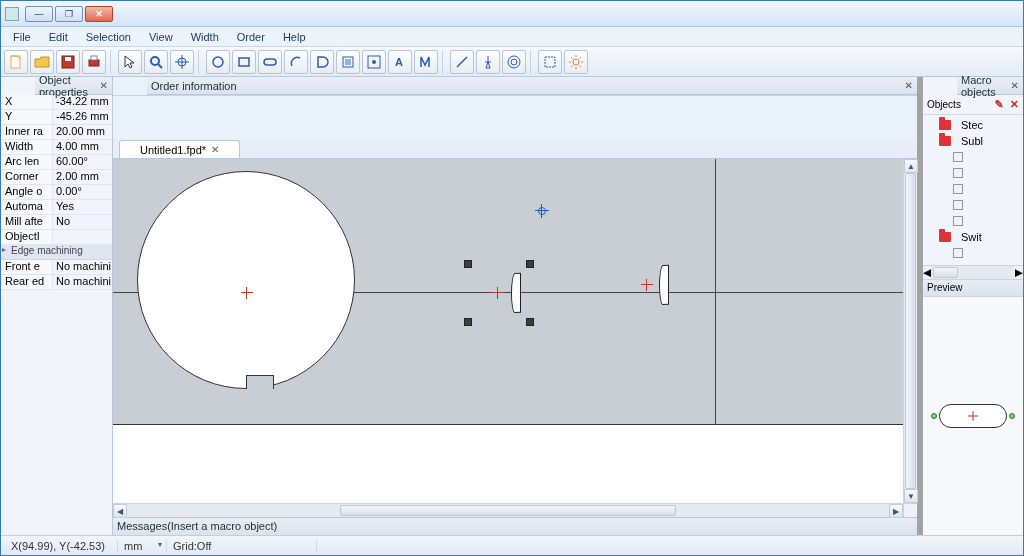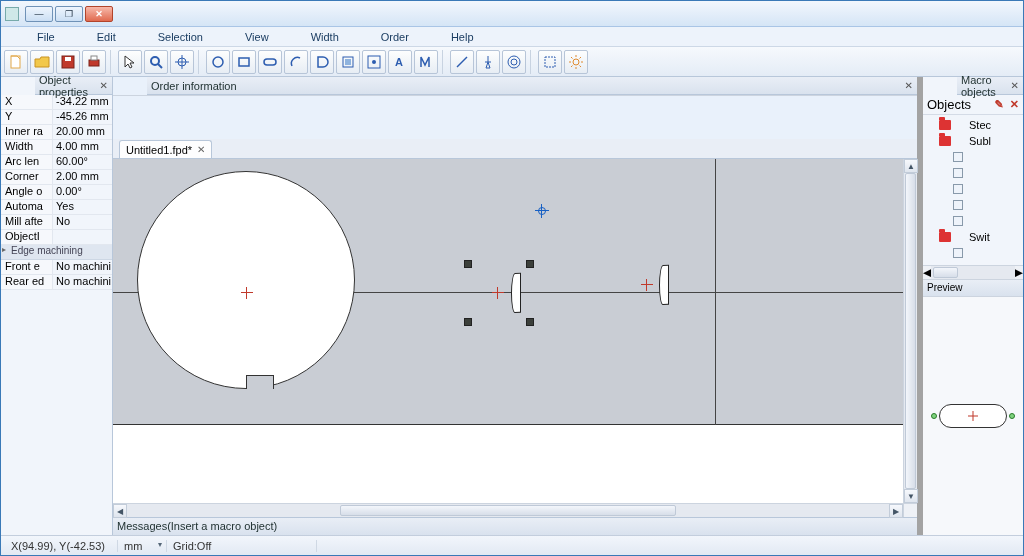--- a/index.html
+++ b/index.html
@@ -8,21 +8,21 @@
   
   .window { width: 1024px; height: 556px; border: 1px solid #3a79b7; background: #e9f1fb; display: flex; flex-direction: column; }
   .titlebar { height: 26px; background: linear-gradient(#f2f7fd,#d5e5f6); display: flex; align-items: center; padding: 0 4px; border-bottom: 1px solid #a9c5e6; }
   .title-icon { width: 14px; height: 14px; border: 1px solid #7aa; background: #cfe8e8; margin-right: 6px; }
   .title-text { flex: 1; color: #1b3d62; }
   .win-btns { display: flex; gap: 2px; }
   .win-btn { width: 28px; height: 16px; border: 1px solid #6f92b7; background: linear-gradient(#eef5fd,#cbdff4); border-radius: 2px; display: flex; align-items: center; justify-content: center; font-size: 9px; color: #234; }
   .win-close { background: linear-gradient(#f7b9aa,#e06a4f); border-color: #b2442b; color: #fff; font-weight: bold; }
 
   .menubar { height: 20px; background: #edf3fb; display: flex; align-items: center; padding: 0 4px; gap: 2px; border-bottom: 1px solid #cdd8e6; }
-  .menu-item { padding: 2px 8px; color: #1b3d62; margin-left: 24px; }
+  .menu-item { padding: 2px 8px; color: #1b3d62; }
 
   .toolbar { height: 30px; background: linear-gradient(#f6f9fd,#e4ecf6); border-bottom: 1px solid #b8c7da; display: flex; align-items: center; padding: 0 3px; gap: 2px; }
   .tbtn { width: 24px; height: 24px; border: 1px solid #b7c5d8; background: linear-gradient(#fdfefe,#e7edf4); border-radius: 2px; display: flex; align-items: center; justify-content: center; }
   .tbtn svg { width: 16px; height: 16px; }
   .sep { width: 4px; height: 24px; border-left: 1px solid #c8d3e1; margin: 0 2px; }
 
   .mainrow { flex: 1; display: flex; min-height: 0; }
 
   .panel-left { width: 112px; background: #f1f5fb; border-right: 1px solid #b8c7da; display: flex; flex-direction: column; }
   .panel-header { height: 18px; background: linear-gradient(#e9eef6,#d9e2ee); border-bottom: 1px solid #b8c7da; display: flex; align-items: center; padding: 0 4px; font-size: 10px; color: #233; justify-content: space-between; margin-left: 34px; }
@@ -31,21 +31,21 @@
   .proprow .k { width: 52px; padding-left: 4px; background: #f6f8fc; border-right: 1px solid #e2e7ef; overflow: hidden; white-space: nowrap; }
   .proprow .v { flex: 1; padding-left: 3px; overflow: hidden; white-space: nowrap; }
   .group-header { height: 15px; background: #dfe6f0; font-size: 10px; color: #445; padding-left: 10px; border-bottom: 1px solid #cdd7e4; position: relative; }
   .group-header::before { content: "▸"; position: absolute; left: 1px; font-size: 8px; color: #666; }
 
   .center-col { flex: 1; display: flex; flex-direction: column; border-right: 6px solid #a3a3a3; }
   .order-info { height: 62px; }
   .order-canvas { flex:1; background:#f7f8fa; border-bottom:1px solid #ccd4df; }
 
   .tabbar { height: 20px; display: flex; align-items: flex-end; background: #e9eef6; border-bottom: 1px solid #b8c7da; padding-left: 6px; gap: 4px; }
-  .doc-tab { height: 18px; background: #fdfdfe; border: 1px solid #b8c7da; border-bottom: none; border-radius: 3px 3px 0 0; padding: 0 6px; display: flex; align-items: center; gap: 5px; font-size: 10px; }
+  .doc-tab { height: 18px; background: #fdfdfe; border: 1px solid #b8c7da; border-bottom: none; border-radius: 3px 3px 0 0; padding: 0 20px; display: flex; align-items: center; gap: 5px; font-size: 10px; }
   .doc-tab .close { font-size: 10px; color: #666; }
 
   .canvas-wrap { flex: 1; position: relative; background: #fff; }
   .canvas-inner { position: absolute; left: 0; top: 0; right: 14px; bottom: 14px; overflow: hidden; }
   .design-surface {
     position: absolute; left: 0; top: 0; right: 0; height: 266px;
     background-color: #c9cdd4;
     background-image:
       radial-gradient(circle, #7a7f88 0.5px, transparent 0.7px);
     background-size: 4px 4px;
@@ -91,25 +91,25 @@
   .hscroll .thumb{position:absolute;left:28%;width:44%;top:1px;bottom:1px;background:linear-gradient(#f3f6fb,#d7dee9);border:1px solid #bfc9d7;border-radius:2px;}
   .vscroll { position:absolute; right:0; top:0; bottom:14px; width:14px; background:#eef1f6; border-left:1px solid #ccd4df; display:flex; flex-direction:column;}
   .vscroll .track{flex:1;background:#e5e9f0;position:relative;}
   .vscroll .thumb{position:absolute;top:0;bottom:0;left:1px;right:1px;background:linear-gradient(90deg,#f3f6fb,#d7dee9);border:1px solid #bfc9d7;border-radius:2px;}
   .corner { position:absolute;right:0;bottom:0;width:14px;height:14px;background:#eef1f6;border-left:1px solid #ccd4df;border-top:1px solid #ccd4df;}
 
   .messages { height: 18px; background: linear-gradient(#e9eef6,#d9e2ee); border-top:1px solid #b8c7da; font-size:10px; padding:2px 4px; color:#233;}
 
   .panel-right { width: 100px; background: #f1f5fb; display:flex; flex-direction:column; }
   .obj-header { height:20px; display:flex;align-items:center;justify-content:space-between;padding:0 4px;border-bottom:1px solid #d4dbe6;}
-  .obj-header .lbl{font-size:13px;}
+  .obj-header .lbl{font-size:10px;}
   .obj-icons{display:flex;gap:6px;}
   .ico-red{color:#c0392b;font-weight:bold;}
   .tree { flex:0 0 150px; overflow:hidden; padding:2px 0; }
-  .tree-row { display:flex; align-items:center; height:16px; font-size:10px; padding-left:16px; gap:18px; white-space:nowrap; overflow:hidden;}
+  .tree-row { display:flex; align-items:center; height:16px; font-size:10px; padding-left:16px; gap:10px; white-space:nowrap; overflow:hidden;}
   .tree-row.depth2{padding-left:30px;}
   .folder-ico{width:12px;height:10px;background:#d33; border-radius:1px; position:relative;}
   .folder-ico::before{content:"";position:absolute;left:0;top:-3px;width:6px;height:3px;background:#d33;border-radius:1px 1px 0 0;}
   .leaf-ico{width:10px;height:10px;border:1px solid #89a;background:#eef3fa;}
   .tree-hscroll{height:14px;background:#eef1f6;border-top:1px solid #ccd4df;display:flex;}
   .tree-hscroll .track{flex:1;background:#e5e9f0;position:relative;}
   .tree-hscroll .thumb{position:absolute;left:2px;width:30%;top:1px;bottom:1px;background:linear-gradient(#f3f6fb,#d7dee9);border:1px solid #bfc9d7;border-radius:2px;}
   .preview-label{height:18px;background:linear-gradient(#e9eef6,#d9e2ee);border-top:1px solid #ccd4df;border-bottom:1px solid #ccd4df;font-size:10px;padding:2px 4px;}
   .preview-body{flex:1;background:#f6f8fb;display:flex;align-items:center;justify-content:center;}
   .preview-shape{width:68px;height:24px;border:1px solid #333;border-radius:12px;background:#fff;position:relative;}

